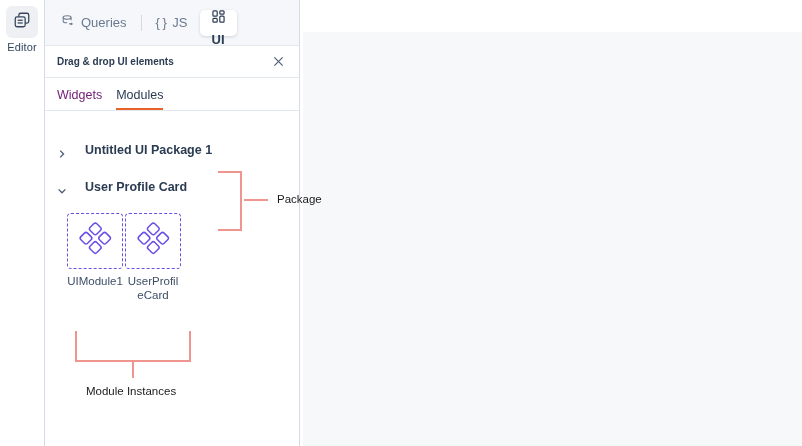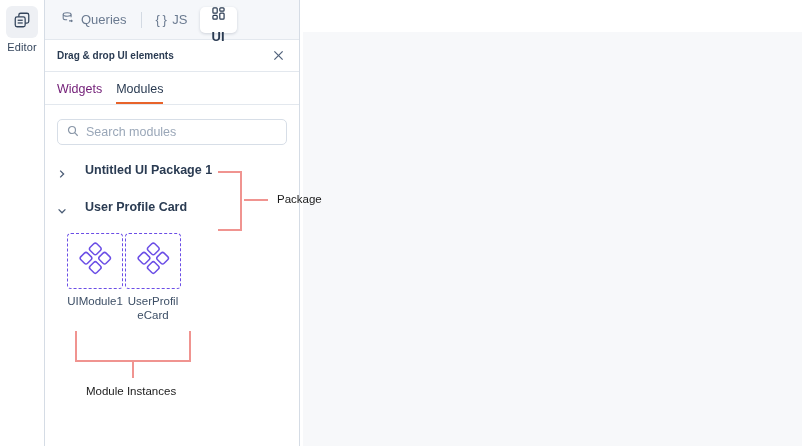--- a/index.html
+++ b/index.html
@@ -41,21 +41,21 @@
   .panel {
     position: absolute; left: 44px; top: 0;
     width: 256px; height: 446px;
     background: #ffffff;
     border-left: 1px solid #d5dce5;
     border-right: 1px solid #d5dce5;
   }
 
   
   .tabstrip {
-    height: 40px;
+    height: 46px;
     background: #f5f7fa;
     display: flex; align-items: center;
     padding: 0 4px;
     gap: 0px;
     border-bottom: 1px solid #e3e8ee;
   }
   .tab {
     height: 26px;
     display: flex; align-items: center; gap: 6px;
     padding: 0 12px;
@@ -272,29 +272,20 @@
       </div>
     </div>
 
     <div class="subtabs">
       <div class="subtab">Widgets</div>
       <div class="subtab active">Modules</div>
     </div>
 
     <div class="panel-body">
 
-      <div class="search-box">
-        <span>
-          <svg width="12" height="12" viewBox="0 0 13 13" fill="none" stroke="#8a97a8" stroke-width="1.3">
-            <circle cx="5.4" cy="5.4" r="3.8"></circle>
-            <line x1="8.3" y1="8.3" x2="11.6" y2="11.6"></line>
-          </svg>
-        </span>
-        <input class="search-input" type="text" placeholder="Search modules" style="">
-      </div>
 
       <div class="tree">
         <div class="tree-row">
           <span class="chev">
             <svg width="10" height="10" viewBox="0 0 10 10" fill="none" stroke="#4a5c75" stroke-width="1.3">
               <polyline points="3.2,1.6 6.6,5 3.2,8.4"></polyline>
             </svg>
           </span>
           <span class="tree-label">Untitled UI Package 1</span>
         </div>

